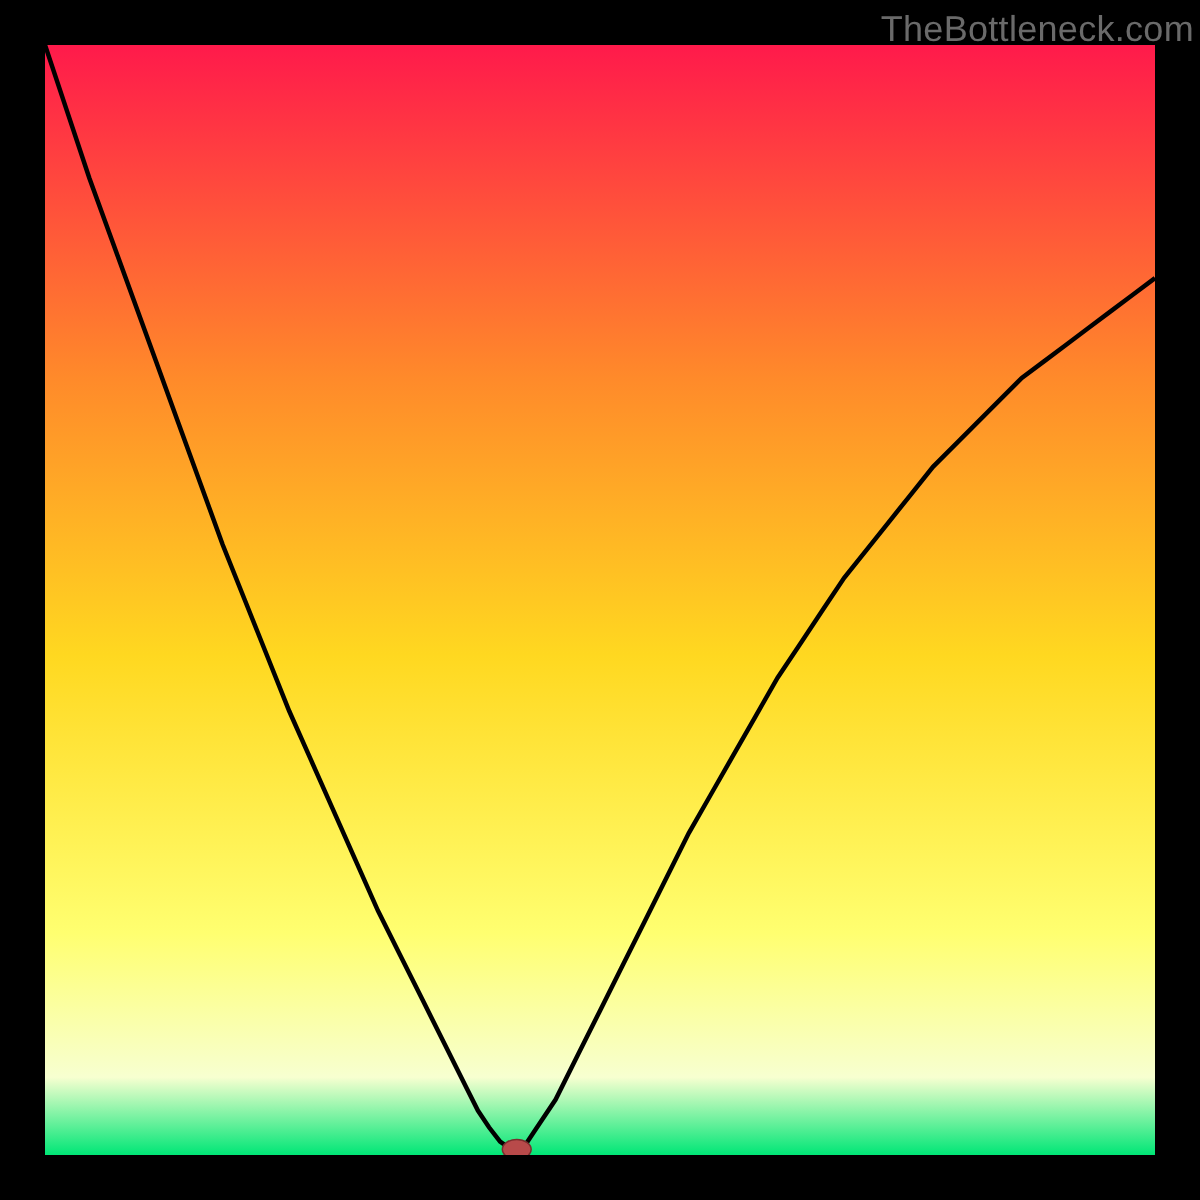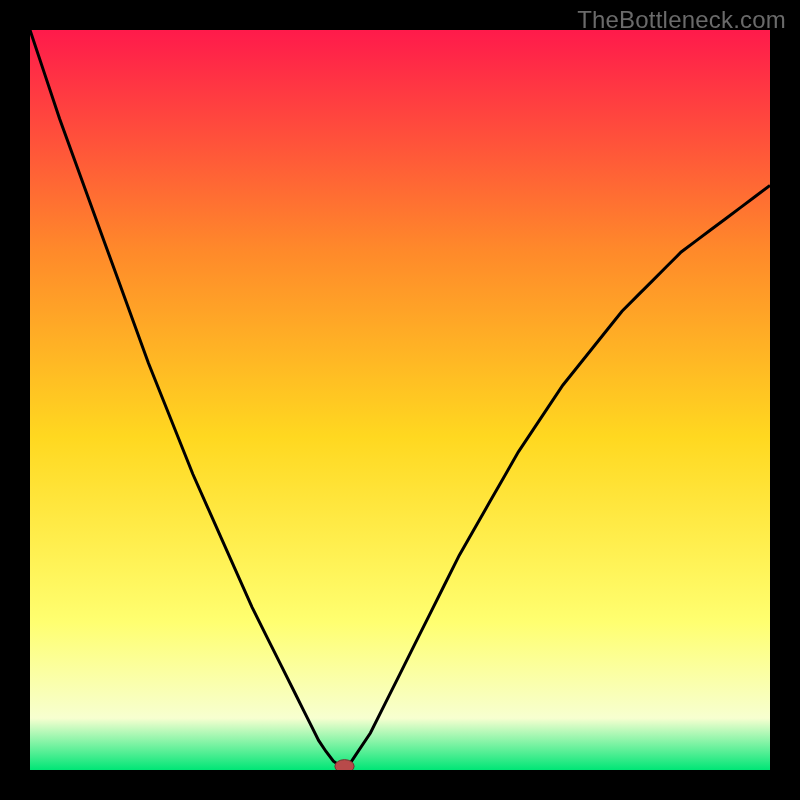--- a/index.html
+++ b/index.html
@@ -22,21 +22,21 @@
   .plot {
     position: absolute;
     left: 30px;
     top: 30px;
     width: 740px;
     height: 740px;
   }
   .watermark {
     position: absolute;
     top: 6px;
-    right: 14px;
+    right: 4px;
     color: #6a6a6a;
     font-size: 24px;
     letter-spacing: 0.2px;
     font-weight: 500;
     margin-left: 15px;
   }
 </style>
 </head>
 <body>
 

